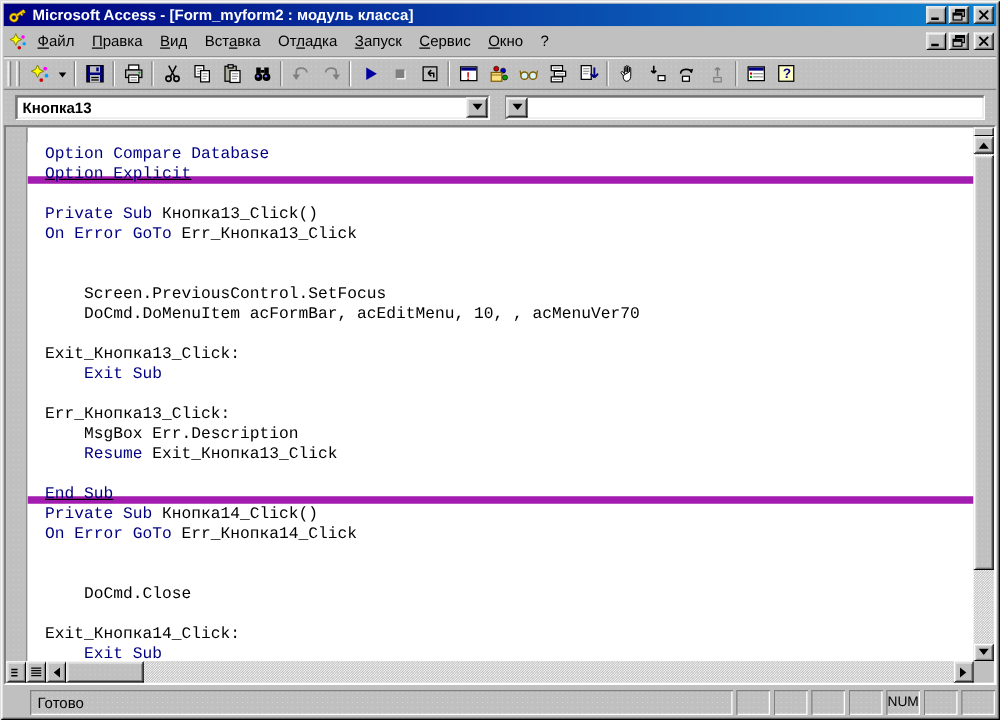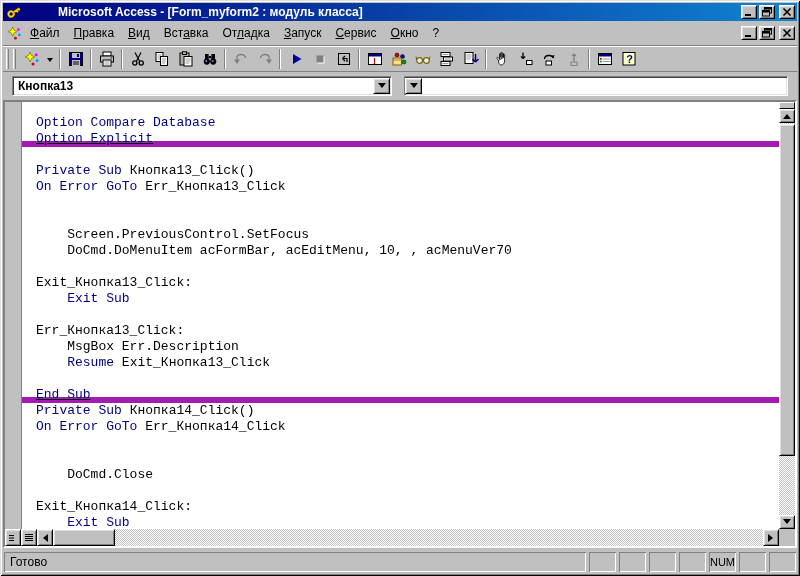--- a/index.html
+++ b/index.html
@@ -12,21 +12,21 @@
                 inset 2px 2px 0 #fff, inset -2px -2px 0 #808080;
     display:flex; flex-direction:column;
   }
 
   
   .titlebar{
     height:18px; flex:0 0 18px; display:flex; align-items:center; gap:3px;
     background:linear-gradient(90deg, var(--title1,#000080), var(--title2,#1084d0));
     padding:0 2px; color:#fff;
   }
-  .title-text{ font-weight:bold; font-size:12px; flex:1; white-space:nowrap; overflow:hidden;margin-left:32px; }
+  .title-text{ font-weight:bold; font-size:12px; flex:1; white-space:nowrap; overflow:hidden; }
   .win-buttons{ display:flex; gap:2px; align-items:center; }
   .btn95{
     background:#c0c0c0; border:1px solid; border-color:#fff #000 #000 #fff;
     box-shadow: inset 1px 1px 0 #dfdfdf, inset -1px -1px 0 #808080;
     display:flex; align-items:center; justify-content:center; padding:0; cursor:default;
   }
   .tbtn{ width:16px; height:14px; }
   .tbtn.close{ margin-left:2px; }
 
   
@@ -126,21 +126,21 @@
   .hthumb{
     position:absolute; left:0; top:0; width:62px; height:17px;
     background:#c0c0c0; border:1px solid; border-color:#fff #000 #000 #fff;
     box-shadow: inset 1px 1px 0 #dfdfdf, inset -1px -1px 0 #808080;
     background-image:radial-gradient(circle, #d4d4d4 22%, transparent 24%); background-size:4px 4px;
   }
   .corner{ width:16px; flex:0 0 16px; background:#c0c0c0; }
 
   
   .status-gap{ height:3px; flex:0 0 3px; }
-  .statusbar{ height:22px; flex:0 0 22px; display:flex; gap:3px; padding:1px 1px; background:#c0c0c0; }
+  .statusbar{ height:22px; flex:0 0 22px; display:flex; gap:3px; padding:1px 1px; background:#c0c0c0;margin-left:20px; }
   .status-panel{
     box-shadow: inset 1px 1px 0 #808080, inset -1px -1px 0 #fff;
     font-size:12px; padding:2px 6px; display:flex; align-items:center;
     background-image:radial-gradient(circle, #d4d4d4 22%, transparent 24%); background-size:4px 4px;
   }
   .status-panel.main{ flex:1; }
   .status-panels{ display:flex; gap:3px; }
   .status-panels .status-panel{ width:27px; justify-content:center; font-size:11px; padding:2px 1px; white-space:nowrap; }
 </style>
 </head>

